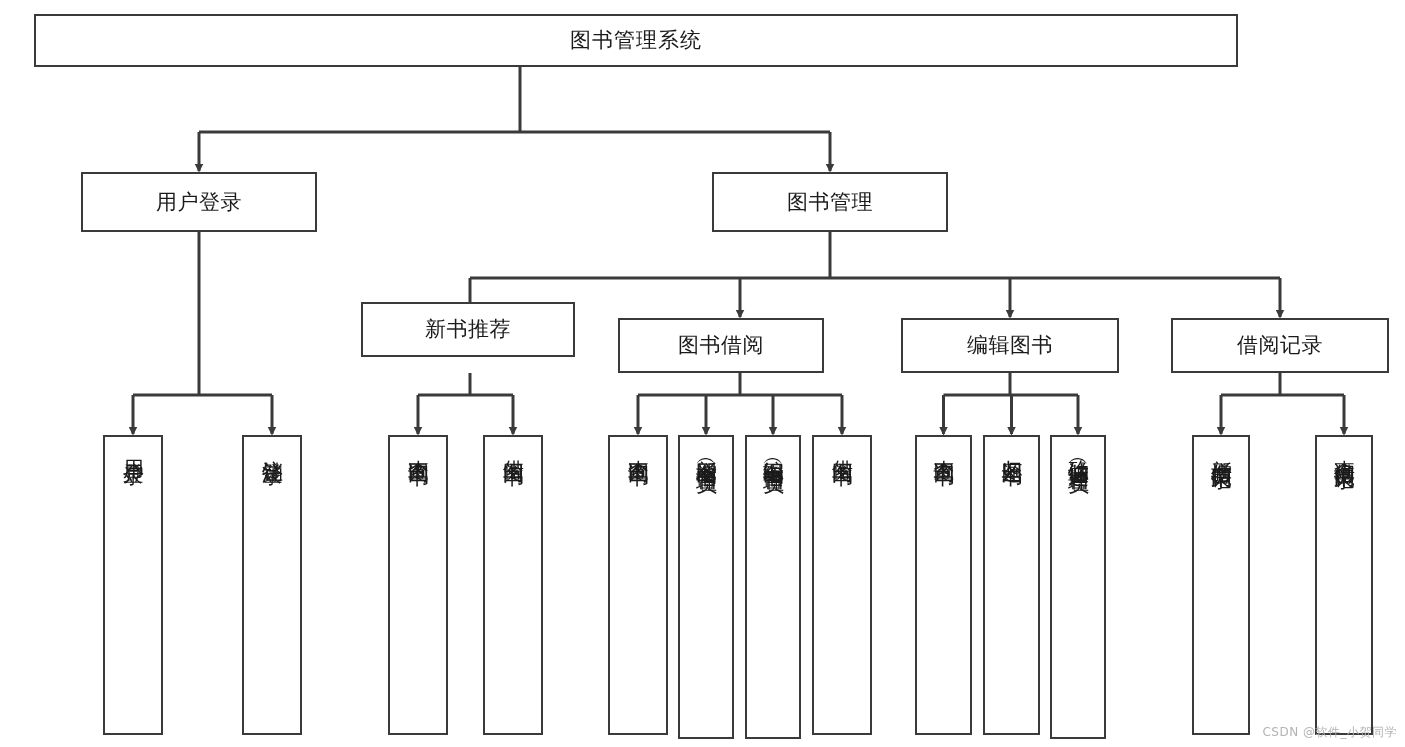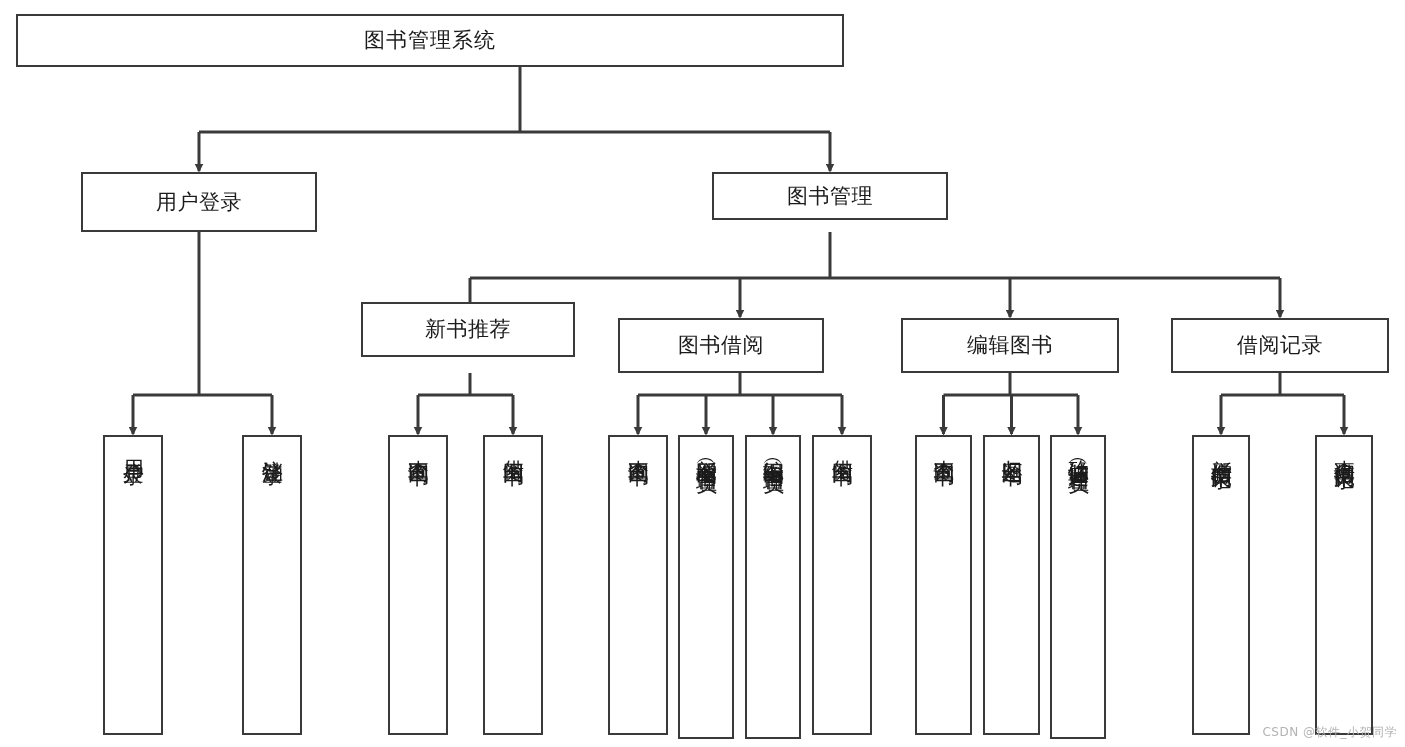--- a/index.html
+++ b/index.html
@@ -117,27 +117,27 @@
         <path d="M1011.5,395 L1011.5,434" marker-end="url(#arrowhead)"></path>
         <path d="M1078,395 L1078,434" marker-end="url(#arrowhead)"></path>
         <path d="M1280,373 L1280,395"></path>
         <path d="M1221,395 L1344,395"></path>
         <path d="M1221,395 L1221,434" marker-end="url(#arrowhead)"></path>
         <path d="M1344,395 L1344,434" marker-end="url(#arrowhead)"></path>
       </g>
   </svg>
 
   <div id="node-layer">
-      <div class="node-box horizontal root" style="left: 16px; top: 14px; width: 828px; height: 53px;">
+      <div class="node-box horizontal root" style="left: 34px; top: 14px; width: 1204px; height: 53px;">
         <span class="node-label">图书管理系统</span>
       </div>
       <div class="node-box horizontal" style="left: 81px; top: 172px; width: 236px; height: 60px;">
         <span class="node-label">用户登录</span>
       </div>
-      <div class="node-box horizontal" style="left: 712px; top: 172px; width: 236px; height: 48px;">
+      <div class="node-box horizontal" style="left: 712px; top: 172px; width: 236px; height: 60px;">
         <span class="node-label">图书管理</span>
       </div>
       <div class="node-box horizontal" style="left: 361px; top: 302px; width: 214px; height: 55px;">
         <span class="node-label">新书推荐</span>
       </div>
       <div class="node-box horizontal" style="left: 618px; top: 318px; width: 206px; height: 55px;">
         <span class="node-label">图书借阅</span>
       </div>
       <div class="node-box horizontal" style="left: 901px; top: 318px; width: 218px; height: 55px;">
         <span class="node-label">编辑图书</span>

